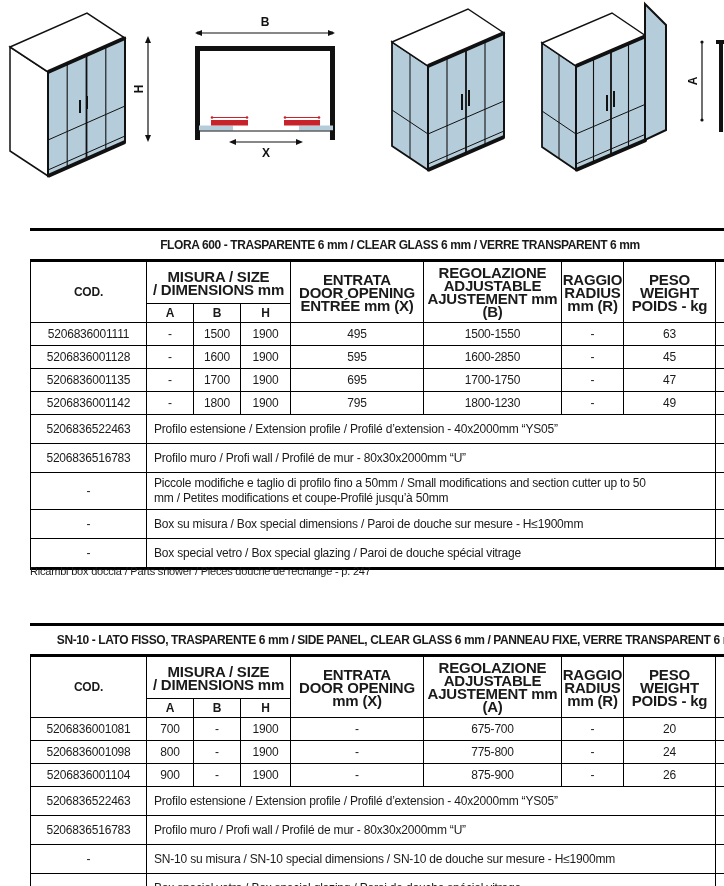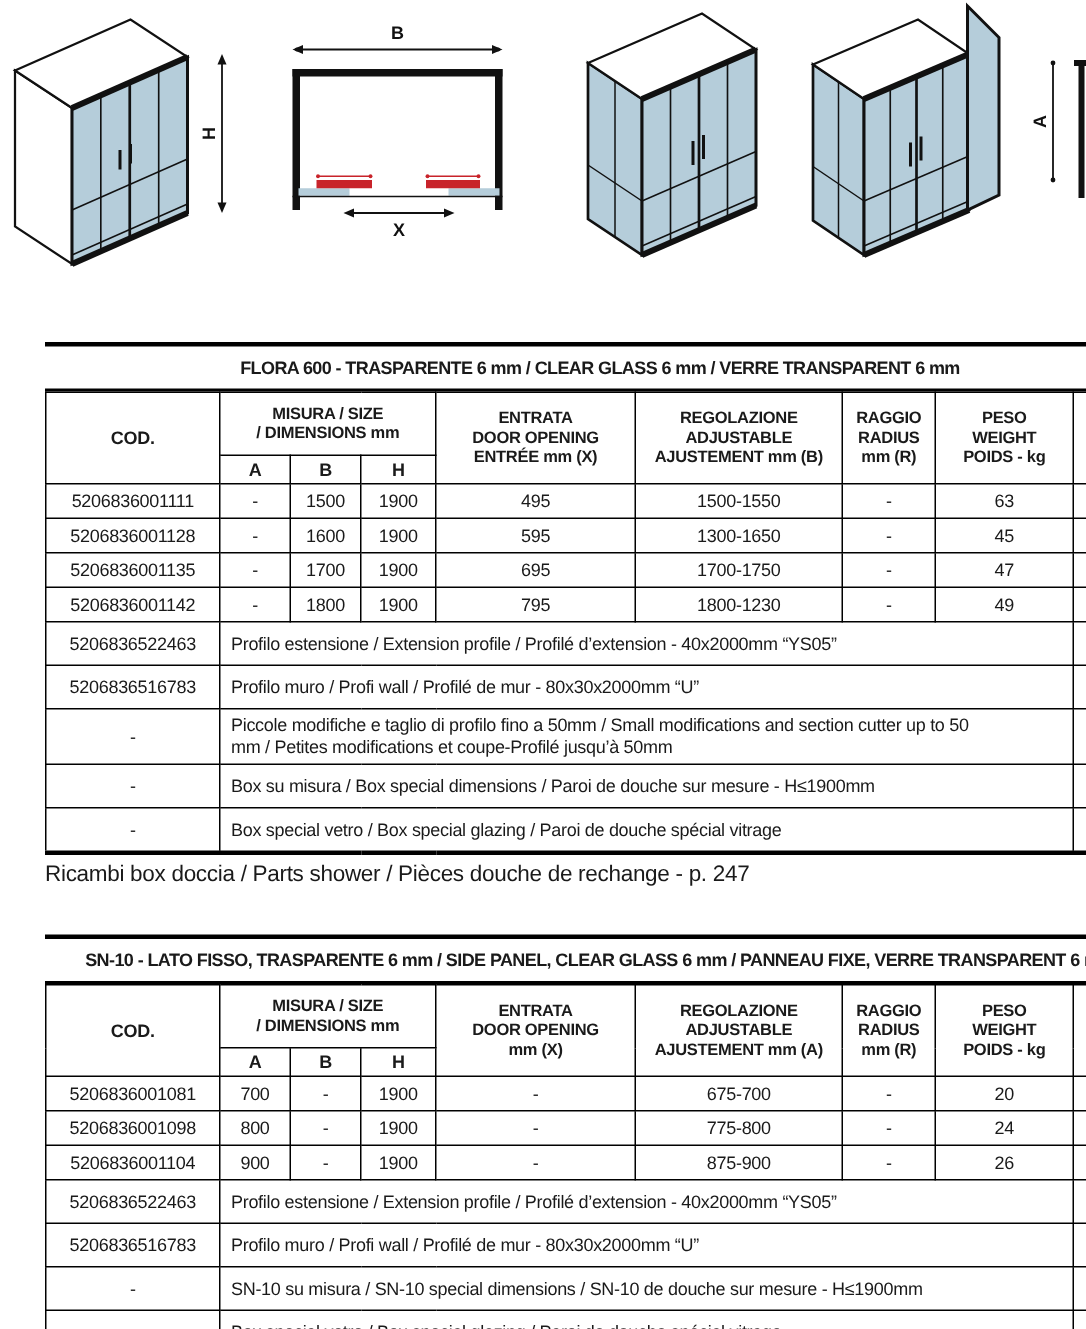--- a/index.html
+++ b/index.html
@@ -22,28 +22,28 @@
     border-collapse:collapse;table-layout:fixed;width:740px;
     border-left:1px solid #000;border-bottom:3px solid #000;
   }
   col.c-cod{width:116px;} col.c-a{width:47px;} col.c-b{width:47px;} col.c-h{width:50px;}
   col.c-x{width:133px;} col.c-adj{width:138px;} col.c-r{width:62px;} col.c-kg{width:92px;}
   col.c-clip{width:55px;}
   th,td{
     border:1px solid #000;text-align:center;vertical-align:middle;
     padding:0;overflow:hidden;letter-spacing:-0.2px;
   }
-  th{font-weight:bold;font-size:11px;line-height:13px;}
+  th{font-weight:bold;font-size:15px;line-height:13px;}
   tr.grp th{height:41px;}
   tr.sub th{height:18px;font-size:12px;line-height:14px;}
   td{font-size:12px;height:22px;line-height:14px;}
   td.txt{text-align:left;padding:3px 69px 3px 7px;line-height:15px;}
   .notes{
-    position:absolute;left:30px;top:563px;font-size:15px;line-height:16px;
-    letter-spacing:-0.2px;white-space:nowrap;margin-top:12px;
+    position:absolute;left:30px;top:563px;font-size:11px;line-height:16px;
+    letter-spacing:-0.2px;white-space:nowrap;
   }
 </style>
 </head>
 <body>
 
 <div class="canvas">
 
   <svg class="drawings" width="724" height="224" viewBox="0 0 724 224">
 
     <g>
@@ -207,21 +207,21 @@
           <td>-</td>
           <td>63</td>
           <td></td>
         </tr>
         <tr>
           <td>5206836001128</td>
           <td>-</td>
           <td>1600</td>
           <td>1900</td>
           <td>595</td>
-          <td>1300-1650</td>
+          <td>1600-2850</td>
           <td>-</td>
           <td>45</td>
           <td></td>
         </tr>
         <tr>
           <td>5206836001135</td>
           <td>-</td>
           <td>1700</td>
           <td>1900</td>
           <td>695</td>

